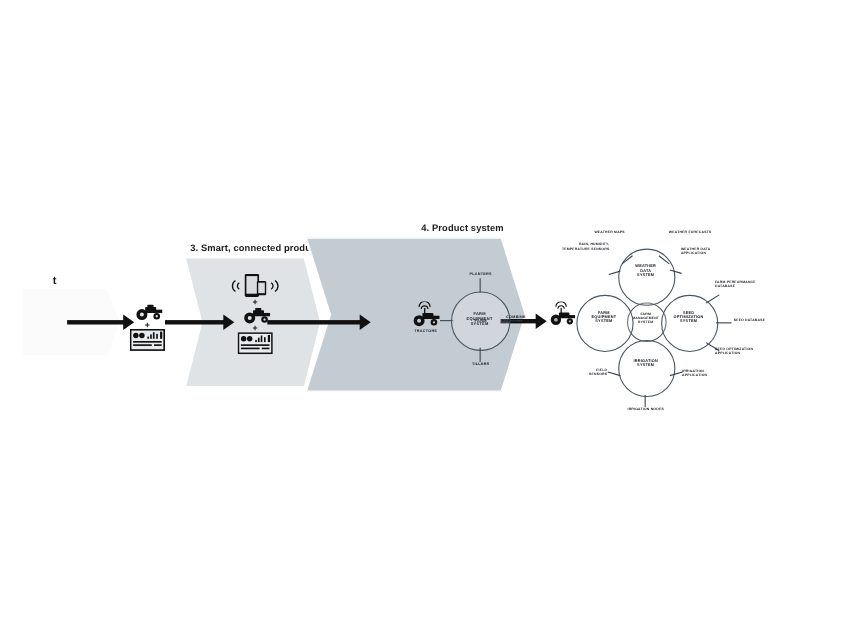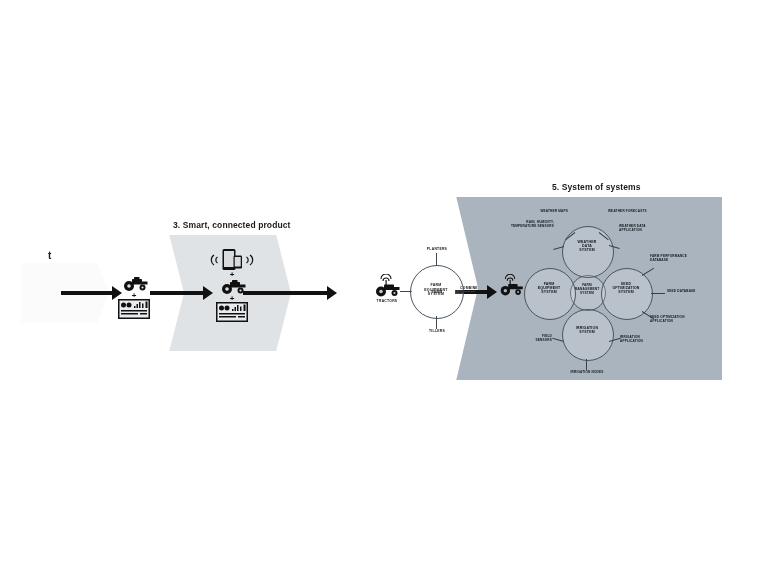--- a/index.html
+++ b/index.html
@@ -55,27 +55,27 @@
   </div>
 
 
   <div class="panel" style="left:168px;top:234px;width:124px;height:118px;">
     <svg class="shape" viewBox="0 0 124 118" preserveAspectRatio="none">
       <polygon points="0,0 109,0 124,59 109,118 0,118 15,59" fill="#dfe3e6" stroke="#ffffff" stroke-width="2"></polygon>
     </svg>
     <div class="title" style="left:5px;top:-14px;font-size:8.5px;">3. Smart, connected product</div>
   </div>
 
-
-  <div class="panel" style="left:455px;top:196px;width:268px;height:185px;">
-    <svg class="shape" viewBox="0 0 268 185" preserveAspectRatio="none">
-      <polygon points="0,0 268,0 268,185 0,185 22,92" fill="#aab4bf" stroke="#ffffff" stroke-width="2"></polygon>
-    </svg>
-    <div class="title" style="left:97px;top:-14px;font-size:8.5px;">5. System of systems</div>
-  </div>
+  <div class="panel" style="left:278px;top:216px;width:200px;height:140px;">
+    <svg class="shape" viewBox="0 0 200 140" preserveAspectRatio="none">
+      <polygon points="0,0 178,0 200,70 178,140 0,140 22,70" fill="#c3cbd3" stroke="#ffffff" stroke-width="2"></polygon>
+    </svg>
+    <div class="title" style="left:105px;top:-14px;font-size:8.5px;">4. Product system</div>
+  </div>
+
 
   <div class="arrow" style="left:61px;top:291px;width:52px;"></div>
   <div class="arrow" style="left:150px;top:291px;width:54px;"></div>
   <div class="arrow" style="left:243px;top:291px;width:85px;"></div>
   <div class="arrow" style="left:455px;top:290px;width:33px;"></div>
 
   <div class="glyphgroup" style="left:113px;top:275px;width:42px;">
     <svg width="30" height="17" viewBox="0 0 60 34">
       <rect x="26" y="8" width="20" height="11" rx="1.5" fill="#111"></rect>
       <rect x="30" y="4" width="11" height="6" rx="1" fill="#111"></rect>

